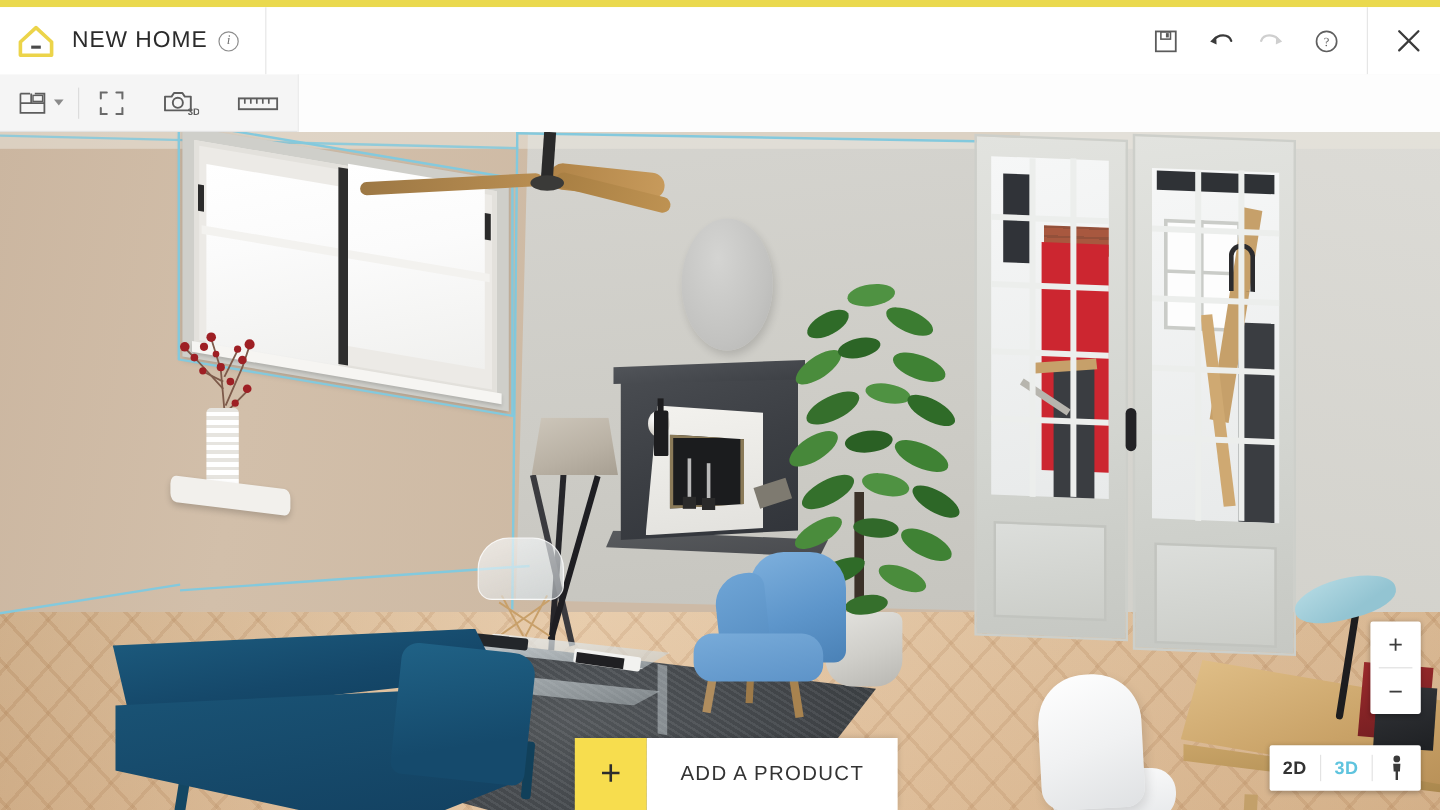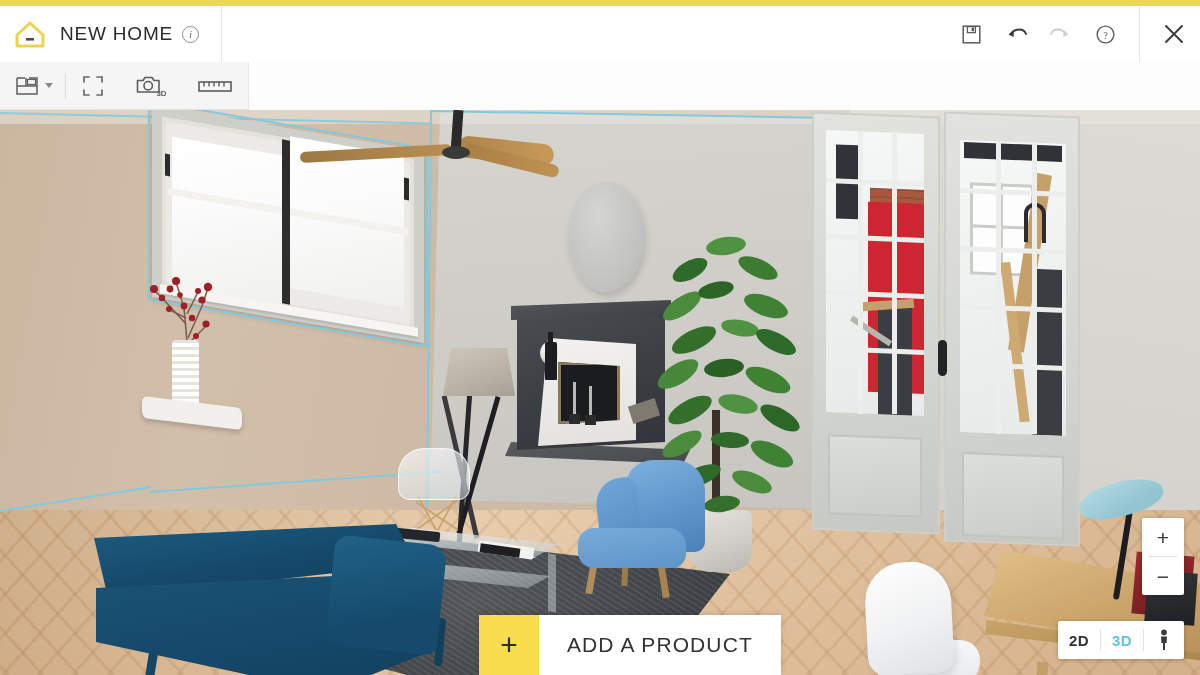--- a/index.html
+++ b/index.html
@@ -395,21 +395,21 @@
   .add-product {
     position:absolute; left:479px; bottom:0; height:60px;
     display:flex; align-items:stretch; box-shadow:0 -1px 5px rgba(0,0,0,.14); cursor:pointer;
   }
   .ap-plus {
     width:60px; background:#f7dd4e; display:flex; align-items:center; justify-content:center;
     font-size:30px; font-weight:300; color:#2c2c2c; line-height:1;
   }
   .ap-label {
     background:#fff; display:flex; align-items:center; padding:0 28px;
-    font-size:21px; letter-spacing:1.1px; color:#333; white-space:nowrap;
+    font-size:17px; letter-spacing:1.1px; color:#333; white-space:nowrap;
   }
 </style>
 </head>
 <body>
 
 <div id="app">
 
   <div class="top-strip"></div>
 
   <div class="header">

